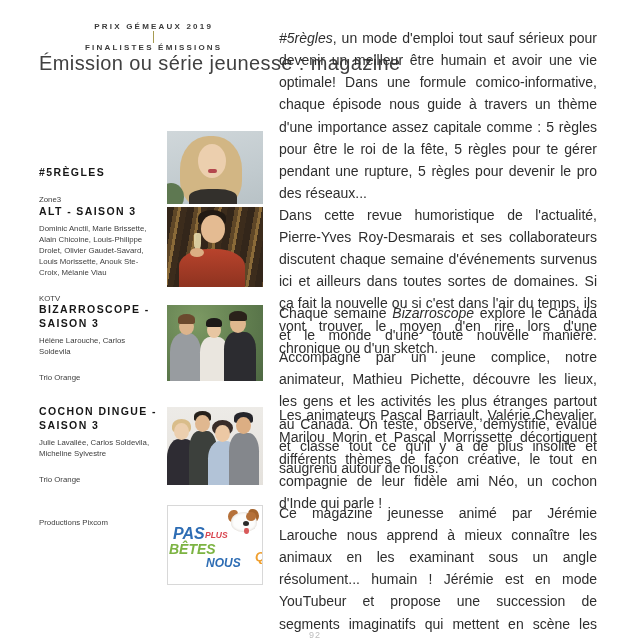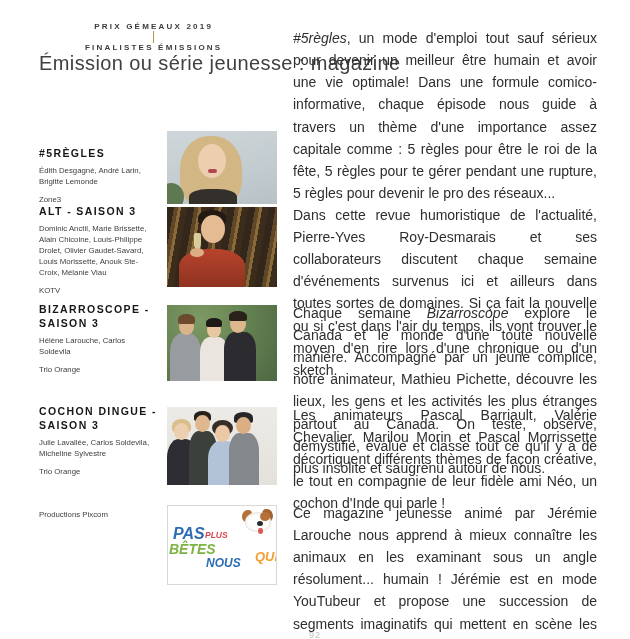--- a/index.html
+++ b/index.html
@@ -31,29 +31,29 @@
   .entry:nth-child(1){ height:100px;align-items:flex-end; }
   .entry:nth-child(2){ height:98px; }
   .entry:nth-child(3){ height:102px; }
   .entry:nth-child(4){ height:98px; }
   .e-info { width:128px; flex:none; padding-right:10px; }
   .e-title {
     font-size:10.5px; font-weight:bold; letter-spacing:1.4px; color:#161616;
     line-height:1.35; margin-bottom:5px;
   }
   .e-credits { font-size:7.8px; color:#3d3d3d; line-height:1.42; }
-  .e-producer { font-size:7.8px; color:#3d3d3d; margin-top:8px; }
+  .e-producer { font-size:7.8px; color:#3d3d3d; margin-top:16px; }
   .e-desc {
     flex:1; margin-left:16px; font-size:14px; color:#2e2e2e;
     line-height:1.58; text-align:justify;
   }
   .e-desc .it { font-style:italic; }
 
   
-  .photo { width:110px; flex:none; position:relative; overflow:hidden; margin-top:3px; }
+  .photo { width:96px; flex:none; position:relative; overflow:hidden; margin-top:3px; }
   .photo div { position:absolute; }
 
   .photo-1 { height:73px; background:linear-gradient(165deg,#d0d7da 0%,#c2cbcf 60%,#b8c2c6 100%); }
   .p1-hair { left:13px; top:5px; width:62px; height:72px; background:#d2b684; border-radius:46% 46% 38% 38%; }
   .p1-face { left:31px; top:13px; width:28px; height:34px; background:#eccfae; border-radius:50%; }
   .p1-lips { left:41px; top:38px; width:9px; height:3.5px; background:#b4474d; border-radius:2px; }
   .p1-torso { left:22px; top:58px; width:48px; height:20px; background:#33302c; border-radius:40% 40% 0 0; }
   .p1-plant { left:-9px; top:52px; width:26px; height:28px; background:#5e7851; border-radius:50%; }
 
   .photo-2 { height:80px;
@@ -120,21 +120,20 @@
     <span>FINALISTES ÉMISSIONS</span>
   </div>
 
   <h1 class="page-title">Émission ou série jeunesse : magazine</h1>
 
   <div class="entries">
 
     <div class="entry">
       <div class="e-info">
         <div class="e-title">#5RÈGLES</div>
-        <div class="e-credits">Édith Desgagné, André Larin, Brigitte Lemonde</div>
         <div class="e-producer">Zone3</div>
       </div>
       <div class="photo photo-1" aria-label="portrait of a smiling blonde woman">
         <div class="p1-hair"></div>
         <div class="p1-face"></div>
         <div class="p1-lips"></div>
         <div class="p1-torso"></div>
         <div class="p1-plant"></div>
       </div>
       <div class="e-desc">

